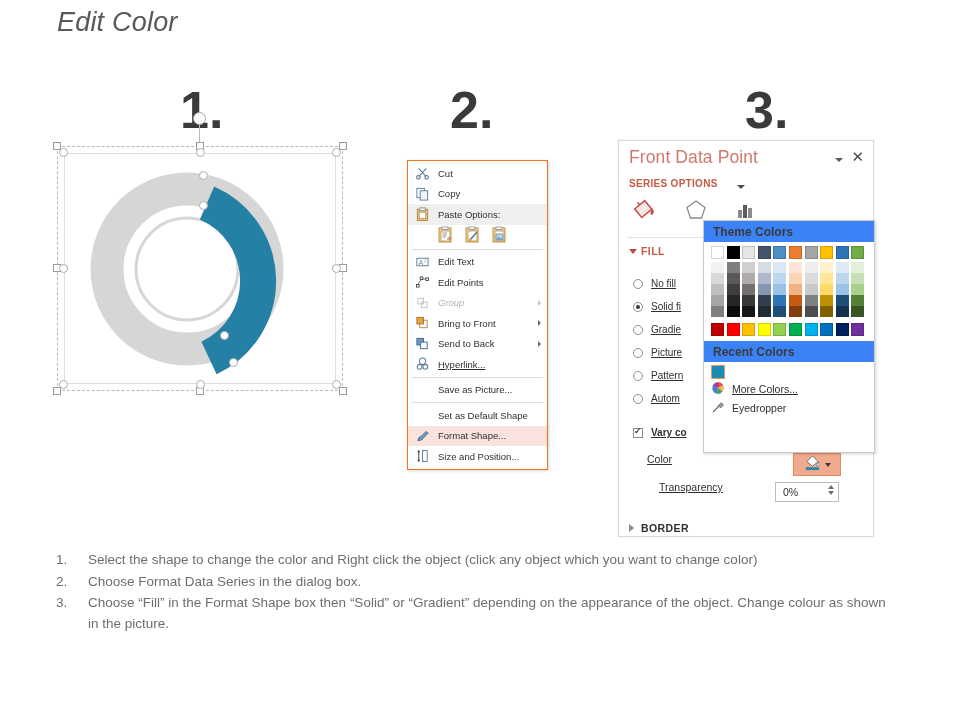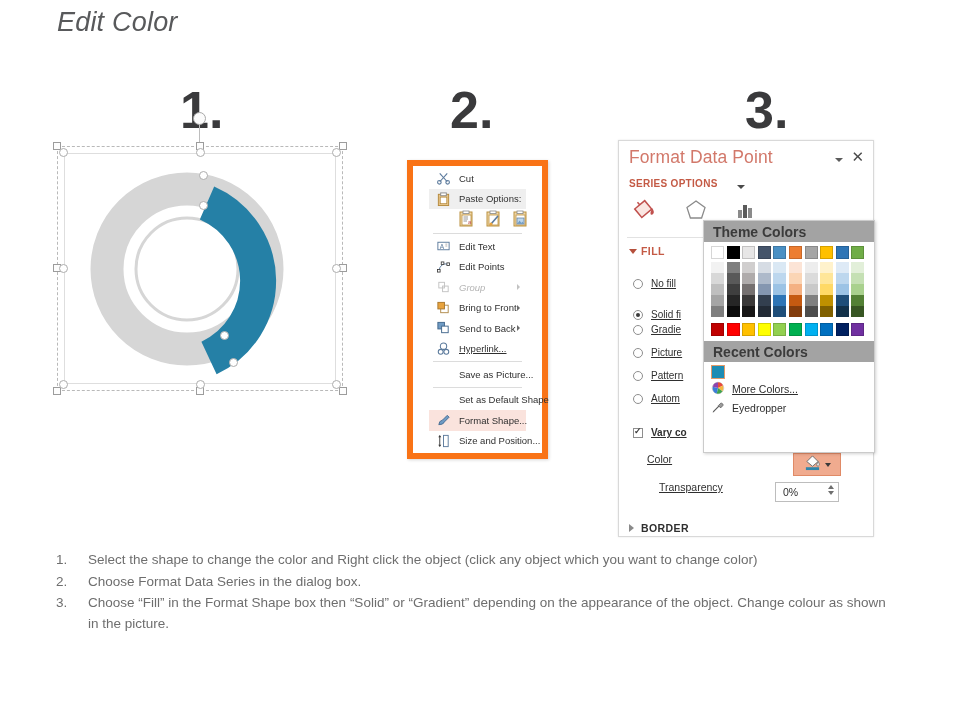--- a/index.html
+++ b/index.html
@@ -54,24 +54,24 @@
   .rot-knob{
     position:absolute; left:136px; top:-34px; width:13px; height:13px;
     border:1px solid #a8a8a8; border-radius:50%; background:#fbfbfb;
   }
 
   .donut-wrap{ position:absolute; left:0; top:0; width:286px; height:245px; }
 
   
   .ctx-menu{
     position:absolute; left:407px; top:160px; width:141px;
-    background:#ffffff; border:6px solid #f97316;
+    background:#ffffff; border:1px solid #f97316;
     box-shadow:1px 1px 3px rgba(0,0,0,.16);
     font-size:9.5px; color:#2f2f2f;
-    padding:2px 16px;
+    padding:2px 0;
   }
   .ctx-item{
     position:relative; height:20.5px; display:flex; align-items:center;
     padding-left:30px; padding-right:12px; white-space:nowrap;
   }
   .ctx-item.disabled{ color:#b4b4b4;font-style:italic; }
   .ctx-item.hl{ background:#fae3dd; }
   .ctx-item.hdr{ background:#efefef; font-weight:normal; }
   .ctx-ico{
     position:absolute; left:7px; top:50%; transform:translateY(-50%);
@@ -186,22 +186,22 @@
     border-top:4.5px solid transparent;border-bottom:4.5px solid transparent;
   }
 
   
   .color-pop{
     position:absolute; left:703px; top:220px; width:172px; height:233px;
     background:#ffffff; border:1px solid #cbcbcb;
     box-shadow:1px 1px 3px rgba(0,0,0,.18);
   }
   .pop-hdr{
-    height:21px; background:#a3a3a3; display:flex; align-items:center;
-    padding-left:9px; font-size:14px; font-weight:bold; color:#3b3b3b;
+    height:21px; background:#3b82f6; display:flex; align-items:center;
+    padding-left:9px; font-size:12px; font-weight:bold; color:#3b3b3b;
   }
   .swatch-grid{ padding:4px 0 2px 7px; }
   .sw-row{ display:flex; gap:2.6px; }
   .sw{ width:13px; height:13px; border:1px solid rgba(0,0,0,.16); }
   .sw-row.shades .sw{ border:none; height:11px; }
   .sw-gap{ height:3px; }
   .recent-wrap{ padding:3px 0 0 7px; }
   .recent-sw{
     width:14px; height:14px; background:#1c8cb4;
     border:1px solid #e19a6a; outline:1px solid #fff;
@@ -278,20 +278,29 @@
       <svg width="15" height="15" viewBox="0 0 16 16">
         <line x1="4" y1="3" x2="12" y2="12" stroke="#5b7a9c" stroke-width="1.2"></line>
         <line x1="12" y1="3" x2="4" y2="12" stroke="#5b7a9c" stroke-width="1.2"></line>
         <circle cx="3.6" cy="12.6" r="1.9" fill="none" stroke="#5b7a9c" stroke-width="1.2"></circle>
         <circle cx="12.4" cy="12.6" r="1.9" fill="none" stroke="#5b7a9c" stroke-width="1.2"></circle>
       </svg>
     </span>
     <span>Cut</span>
   </div>
 
+  <div class="ctx-item">
+    <span class="ctx-ico">
+      <svg width="15" height="15" viewBox="0 0 16 16">
+        <rect x="2" y="2" width="8" height="10" fill="#fff" stroke="#5b7a9c" stroke-width="1"></rect>
+        <rect x="5.5" y="4.5" width="8" height="10" fill="#eef3f8" stroke="#5b7a9c" stroke-width="1"></rect>
+      </svg>
+    </span>
+    <span>Copy</span>
+  </div>
 
   <div class="ctx-item hdr">
     <span class="ctx-ico">
       <svg width="15" height="15" viewBox="0 0 16 16">
         <rect x="2.5" y="3" width="11" height="12" fill="#e8c58a" stroke="#b3893c" stroke-width="1"></rect>
         <rect x="5" y="1.5" width="6" height="3" fill="#fff" stroke="#8a8a8a" stroke-width="1"></rect>
         <rect x="4.5" y="6" width="7" height="7" fill="#fff" stroke="#b3893c" stroke-width=".8"></rect>
       </svg>
     </span>
     <span>Paste Options:</span>
@@ -427,21 +436,21 @@
         <line x1="4" y1="2.5" x2="4" y2="13.5" stroke="#3a3a3a" stroke-width="1"></line>
         <path d="M4 1.6 L2.4 4 L5.6 4 Z" fill="#3a3a3a"></path>
         <path d="M4 14.4 L2.4 12 L5.6 12 Z" fill="#3a3a3a"></path>
       </svg>
     </span>
     <span>Size and Position...</span>
   </div>
 </div>
 
 <div class="fmt-pane">
-  <div class="fmt-title">Format Data Point</div>
+  <div class="fmt-title">Front Data Point</div>
   <div class="fmt-caret"></div>
   <div class="fmt-close">✕</div>
 
   <div class="series-opt">SERIES OPTIONS</div>
   <div class="series-caret"></div>
 
   <div class="tab-icons">
     <span>
       <svg width="26" height="26" viewBox="0 0 26 26">
         <g transform="rotate(-40 13 13)">
@@ -467,21 +476,21 @@
 
   <div class="tab-underline"></div>
 
   <div class="fill-tri"></div>
   <div class="fill-hdr">FILL</div>
 
   <div class="opt" style="top:137px;">
     <span class="radio"></span>
     <span class="ul">No fill</span>
   </div>
-  <div class="opt" style="top:168px;">
+  <div class="opt" style="top:160px;">
     <span class="radio on"></span>
     <span class="ul">Solid fi</span>
   </div>
   <div class="opt" style="top:183px;">
     <span class="radio"></span>
     <span class="ul">Gradie</span>
   </div>
   <div class="opt" style="top:206px;">
     <span class="radio"></span>
     <span class="ul">Picture</span>

